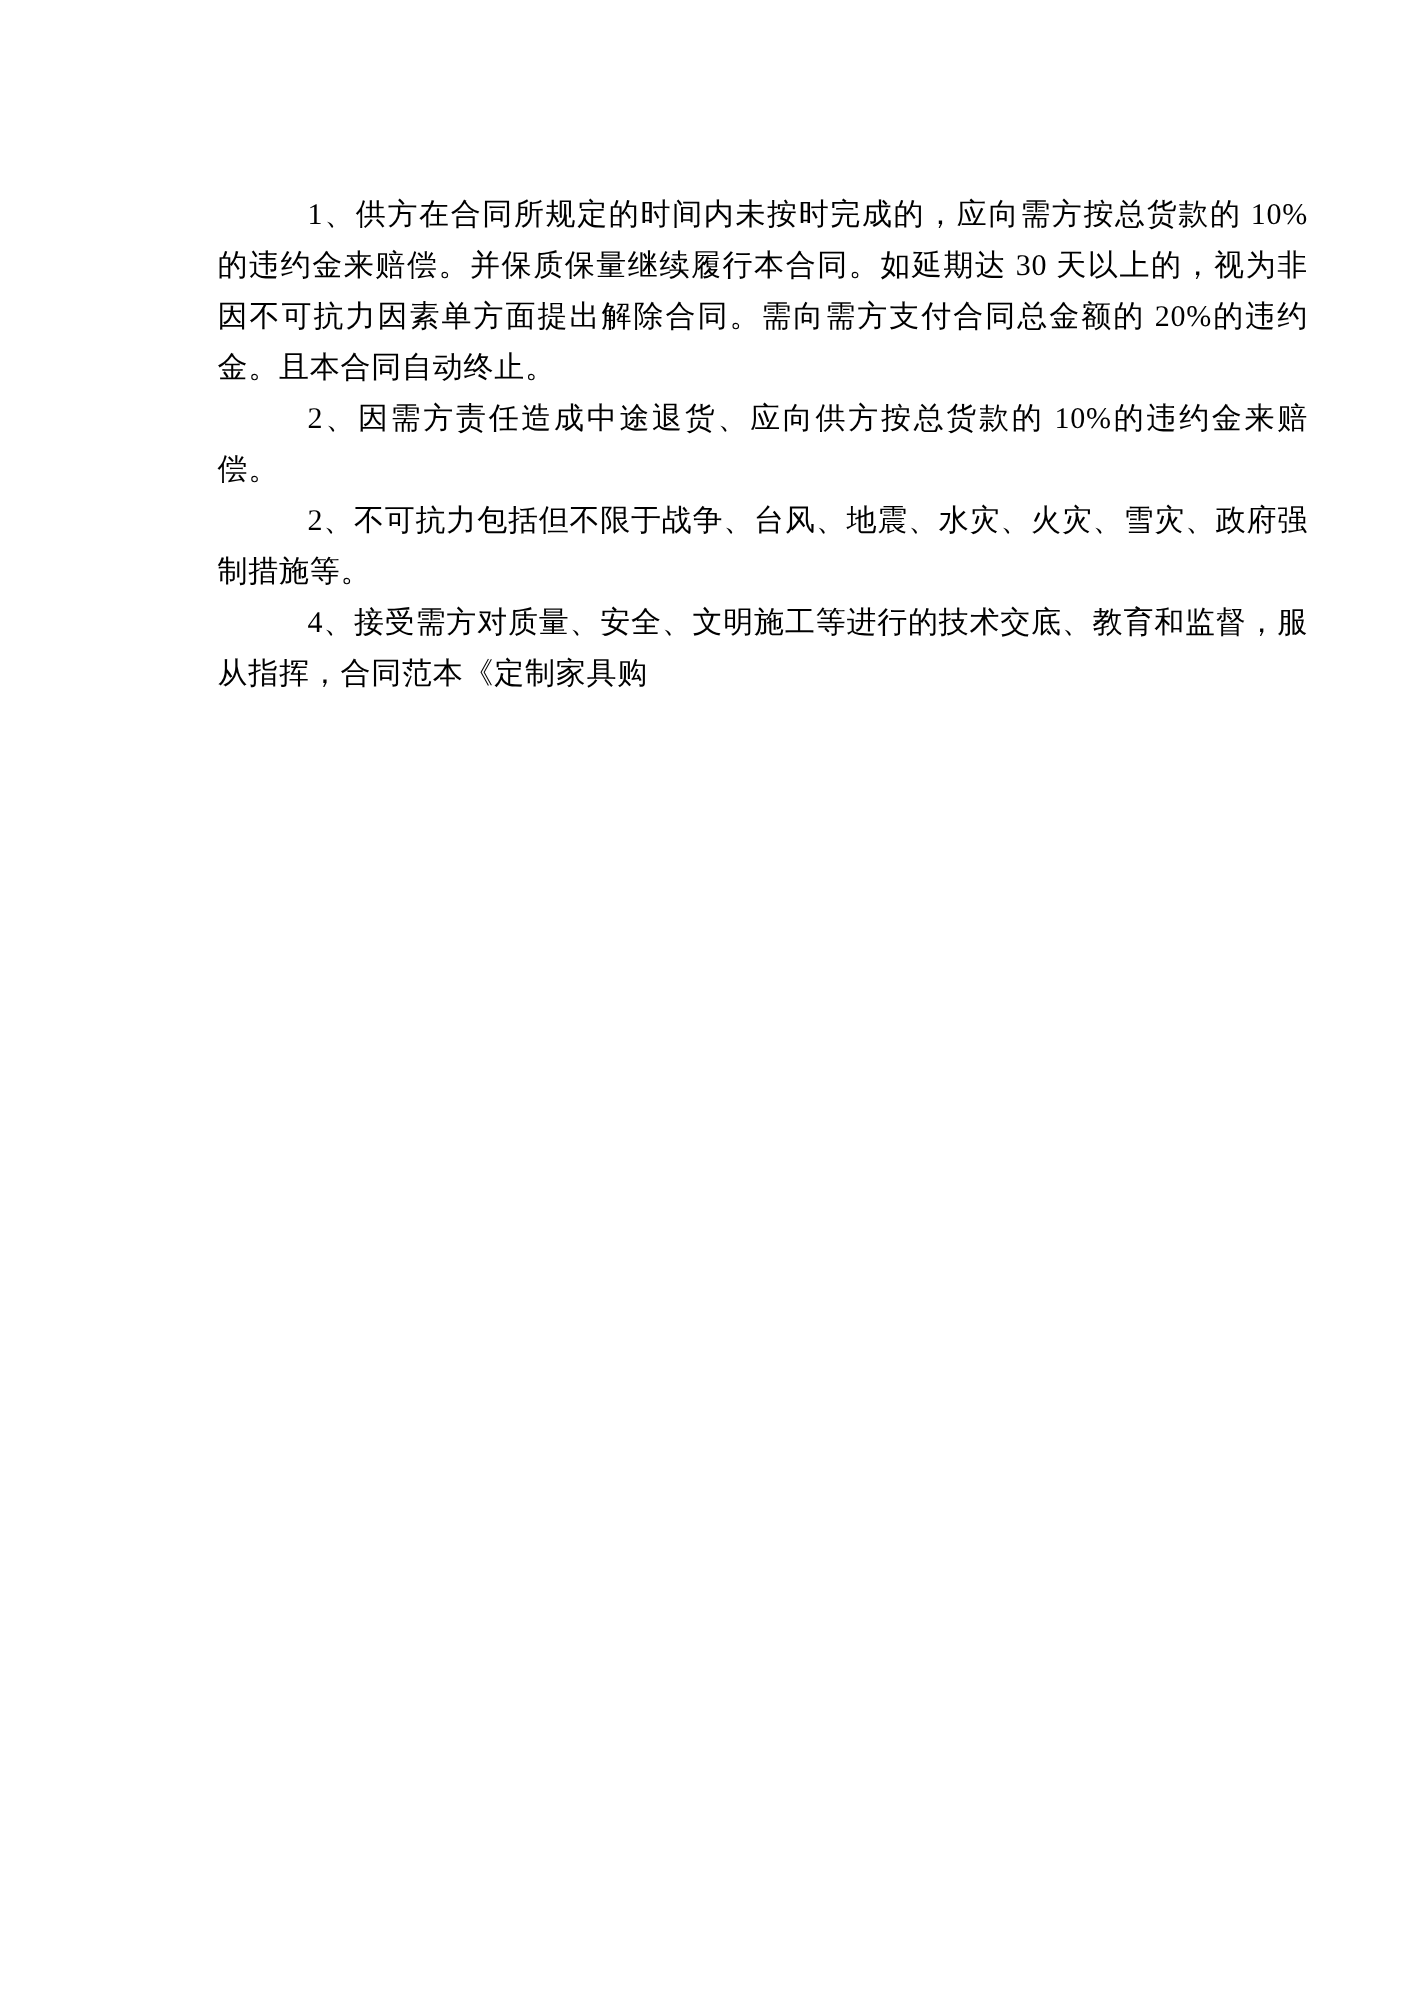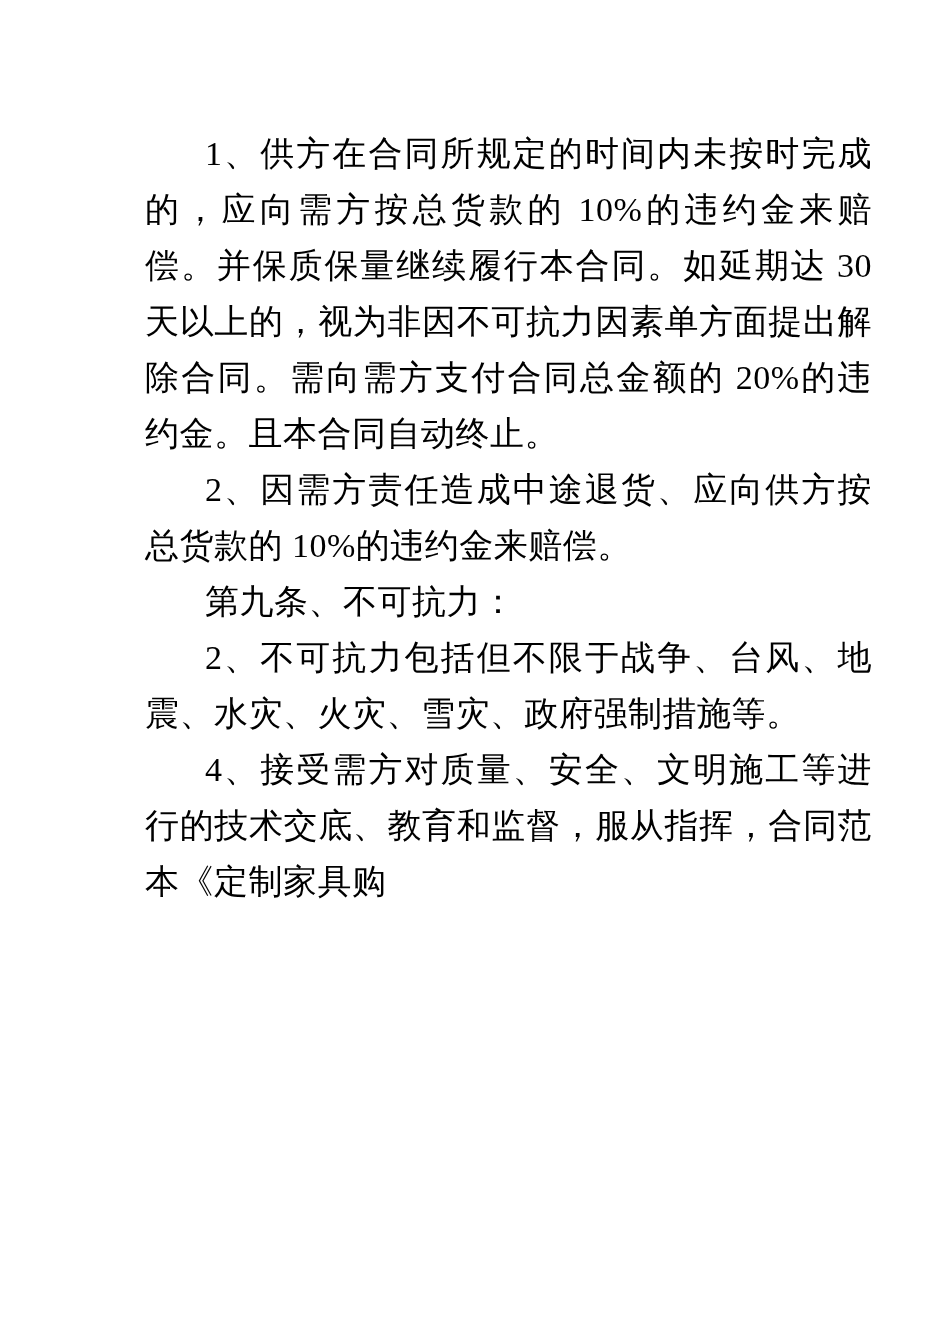--- a/index.html
+++ b/index.html
@@ -18,34 +18,33 @@
   .doc-content {
     position: absolute;
     top: 126px;
     left: 145px;
     width: 727px;
     color: #000000;
   }
   .para {
     margin: 0;
     padding: 0;
-    font-size: 34px;
-    line-height: 56px;
+    font-size: 20px;
+    line-height: 34px;
     text-align: justify;
     text-justify: inter-ideograph;
     text-indent: 60px;
     letter-spacing: 0.5px;
     word-break: break-all;
     color: #000000;
   }
 </style>
 </head>
 <body>
 
 <div class="page">
   <div class="doc-content">
       <p class="para">1、供方在合同所规定的时间内未按时完成的，应向需方按总货款的 10%的违约金来赔偿。并保质保量继续履行本合同。如延期达 30 天以上的，视为非因不可抗力因素单方面提出解除合同。需向需方支付合同总金额的 20%的违约金。且本合同自动终止。</p>
       <p class="para">2、因需方责任造成中途退货、应向供方按总货款的 10%的违约金来赔偿。</p>
-      <p class="para">第九条、不可抗力：</p>
       <p class="para">2、不可抗力包括但不限于战争、台风、地震、水灾、火灾、雪灾、政府强制措施等。</p>
       <p class="para">4、接受需方对质量、安全、文明施工等进行的技术交底、教育和监督，服从指挥，合同范本《定制家具购</p>
     </div>
 </div>
 
 </body></html>

